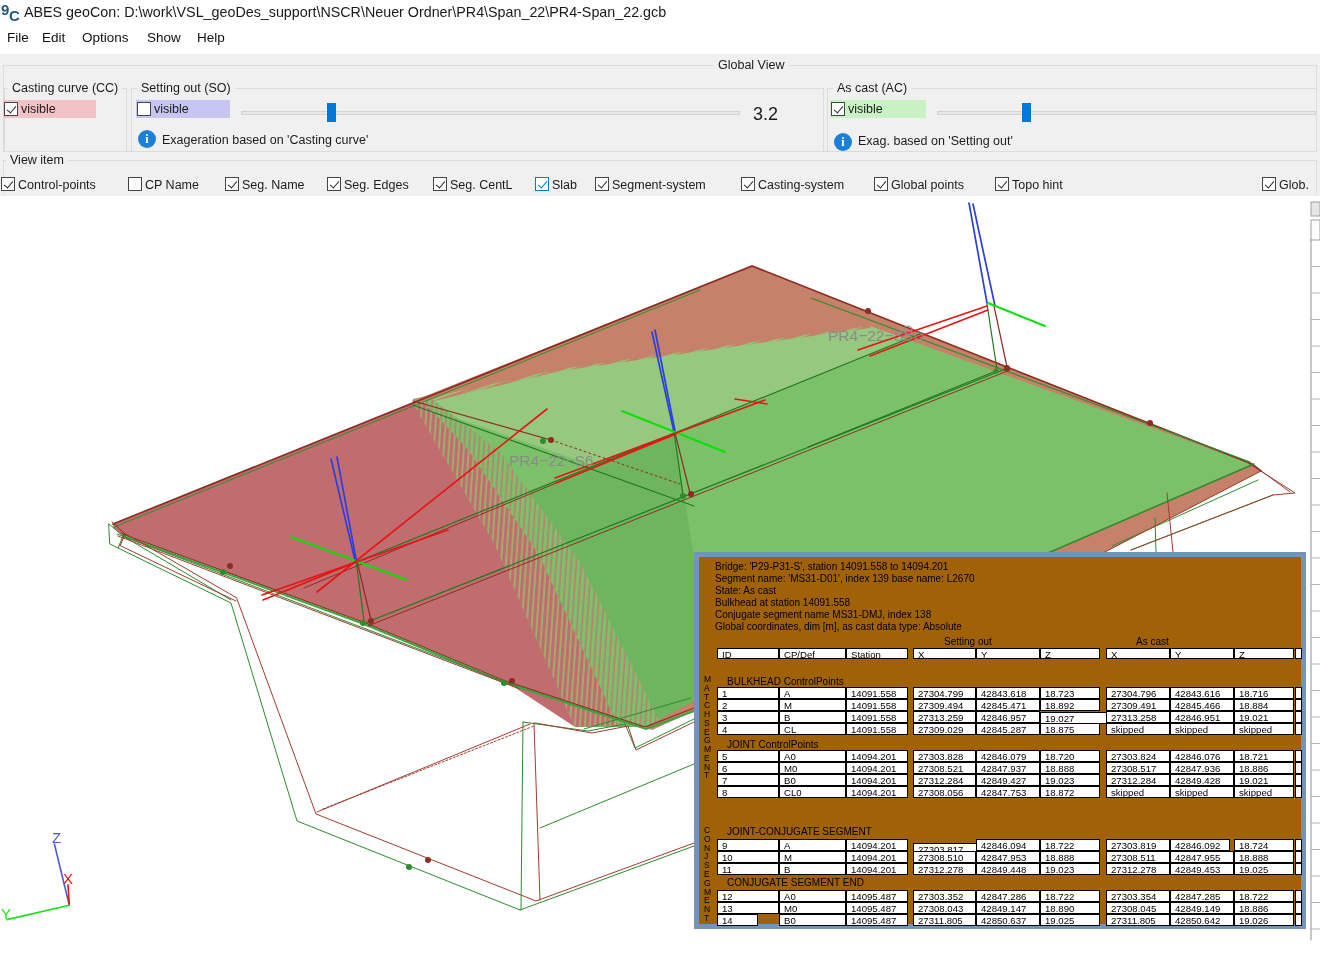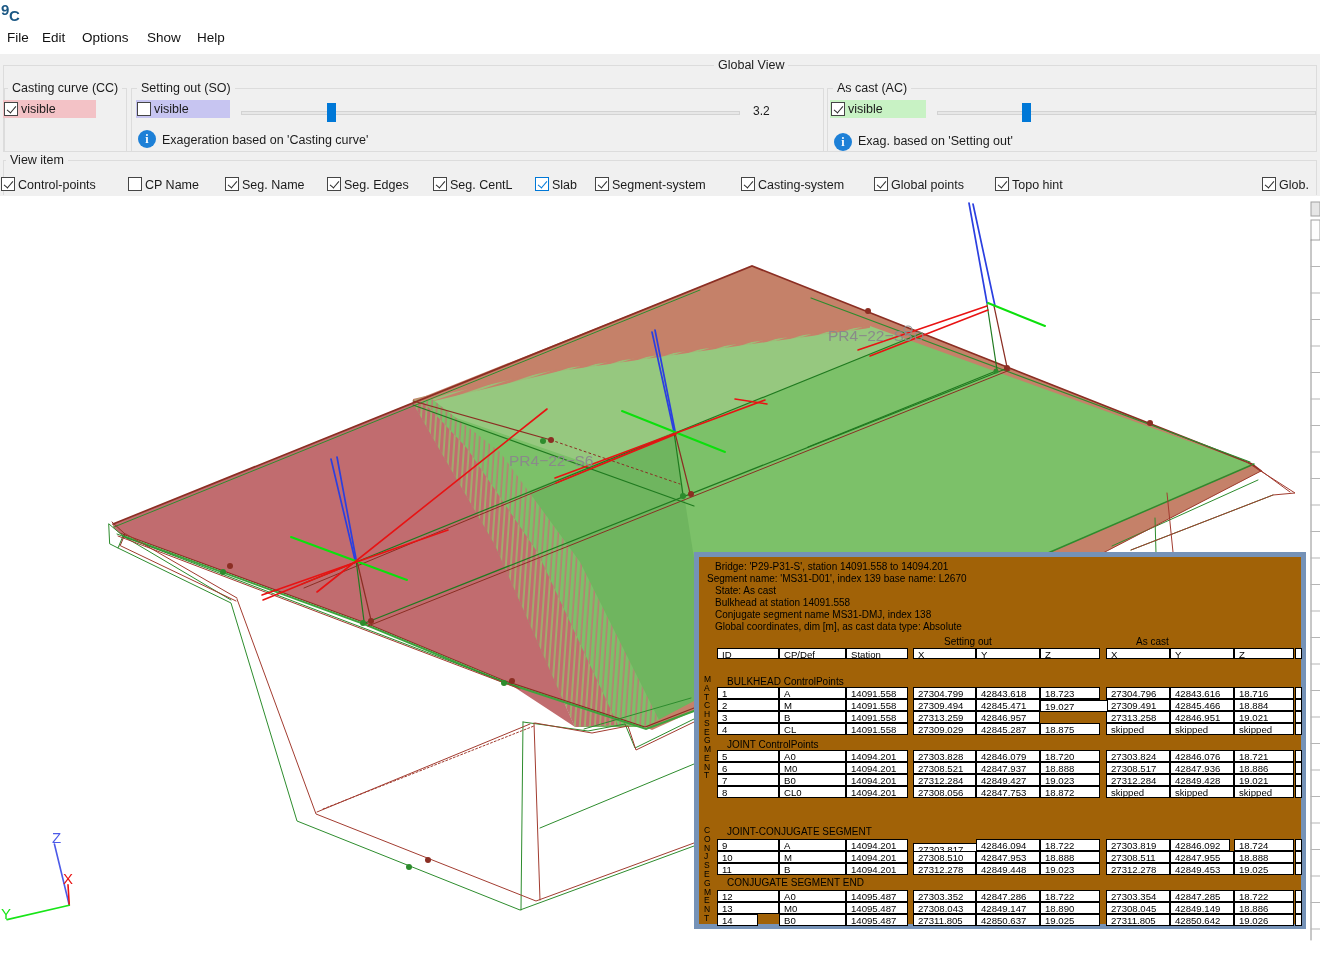--- a/index.html
+++ b/index.html
@@ -32,20 +32,21 @@
  padding:0 0 0 4px;white-space:nowrap;overflow:hidden;line-height:11px;background:#fff;}
 #viewport{left:0;top:196px;width:1320px;height:780px;background:#fff;}
 </style>
 </head>
 <body>
 <div id="titlebar" class="abs">
  <svg class="abs" style="left:1px;top:2px" width="22" height="22" viewBox="0 0 22 22">
   <text x="0" y="13" font-size="15" font-weight="bold" fill="#1b5884" font-family="Liberation Sans">9</text>
   <text x="8" y="19" font-size="15" font-weight="bold" fill="#1b5884" font-family="Liberation Sans">C</text>
  </svg>
+ <span id="title" class="abs">ABES geoCon: D:\work\VSL_geoDes_support\NSCR\Neuer Ordner\PR4\Span_22\PR4-Span_22.gcb</span>
 </div>
 <div id="menubar" class="abs">
  <span class="mi abs" style="left:7px">File</span>
  <span class="mi abs" style="left:42px">Edit</span>
  <span class="mi abs" style="left:82px">Options</span>
  <span class="mi abs" style="left:147px">Show</span>
  <span class="mi abs" style="left:197px">Help</span>
 </div>
 <div id="toolbar" class="abs">
 
@@ -58,21 +59,21 @@
  <span class="cb c abs" style="left:4px;top:48px"></span>
  <span class="cbl abs" style="left:21px;top:48px">visible</span>
 
  <div class="gbox abs" style="left:131px;top:34px;width:693px;height:63px;border-bottom:none"></div>
  <div class="glab abs" style="left:137px;top:27px;">Setting out (SO)</div>
  <div class="abs" style="left:136px;top:46px;width:94px;height:18px;background:#c7c5f1"></div>
  <span class="cb abs" style="left:137px;top:48px"></span>
  <span class="cbl abs" style="left:154px;top:48px">visible</span>
  <div class="track abs" style="left:241px;top:57px;width:499px"></div>
  <div class="thumb abs" style="left:327px;top:49px"></div>
- <span class="itxt abs" style="left:753px;top:50px;font-size:12px">3.2</span>
+ <span class="itxt abs" style="left:753px;top:50px;font-size:18px">3.2</span>
  <div class="iinfo abs" style="left:138px;top:76px">i</div>
  <span class="itxt abs" style="left:162px;top:79px">Exageration based on 'Casting curve'</span>
 
  <div class="gbox abs" style="left:827px;top:34px;width:490px;height:63px;border-bottom:none"></div>
  <div class="glab abs" style="left:833px;top:27px;">As cast (AC)</div>
  <div class="abs" style="left:830px;top:46px;width:96px;height:18px;background:#c8f2c4"></div>
  <span class="cb c abs" style="left:831px;top:48px"></span>
  <span class="cbl abs" style="left:848px;top:48px">visible</span>
  <div class="track abs" style="left:937px;top:57px;width:379px"></div>
  <div class="thumb abs" style="left:1022px;top:49px"></div>
@@ -290,21 +291,21 @@
           <line x1="1311" y1="823" x2="1320" y2="823"></line>
 <line x1="1311" y1="849.5" x2="1320" y2="849.5"></line>
           <line x1="1311" y1="876" x2="1320" y2="876"></line>
 <line x1="1311" y1="902.5" x2="1320" y2="902.5"></line>
           <line x1="1311" y1="929" x2="1320" y2="929"></line>
 </g>
 </g>
 </svg>
 <div id="panel" class="abs">
       <div class="pl" style="left:16px;top:3.5px">Bridge: 'P29-P31-S', station 14091.558 to 14094.201</div>
-      <div class="pl" style="left:8px;top:15.6px">Segment name: 'MS31-D01', index 139 base name: L2670</div>
+      <div class="pl" style="left:16px;top:15.6px">Segment name: 'MS31-D01', index 139 base name: L2670</div>
       <div class="pl" style="left:16px;top:27.7px">State: As cast</div>
       <div class="pl" style="left:16px;top:39.8px">Bulkhead at station 14091.558</div>
       <div class="pl" style="left:16px;top:51.9px">Conjugate segment name MS31-DMJ, index 138</div>
       <div class="pl" style="left:16px;top:64.0px">Global coordinates, dim [m], as cast data type: Absolute</div>
       <div class="pl" style="left:245px;top:79px">Setting out</div>
       <div class="pl" style="left:437px;top:79px">As cast</div>
       <div class="tc" style="left:18px;top:91px;width:62px;height:11px">ID</div>
       <div class="tc" style="left:80px;top:91px;width:67px;height:11px">CP/Def</div>
       <div class="tc" style="left:147px;top:91px;width:62px;height:11px">Station</div>
       <div class="tc" style="left:214px;top:91px;width:63px;height:11px">X</div>
@@ -359,21 +360,21 @@
       <div class="tc" style="left:341px;top:142.1px;width:60px">18.892</div>
       <div class="tc" style="left:407px;top:142.1px;width:64px">27309.491</div>
       <div class="tc" style="left:471px;top:142.1px;width:64px">42845.466</div>
       <div class="tc" style="left:535px;top:142.1px;width:60px">18.884</div>
       <div class="tc" style="left:596px;top:142.1px;width:7px"></div>
       <div class="tc" style="left:18px;top:154.2px;width:62px">3</div>
       <div class="tc" style="left:80px;top:154.2px;width:67px">B</div>
       <div class="tc" style="left:147px;top:154.2px;width:62px">14091.558</div>
       <div class="tc" style="left:214px;top:154.2px;width:63px">27313.259</div>
       <div class="tc" style="left:277px;top:154.2px;width:64px">42846.957</div>
-      <div class="tc" style="left:341px;top:143px;width:68px">19.027</div>
+      <div class="tc" style="left:341px;top:155px;width:68px">19.027</div>
       <div class="tc" style="left:407px;top:154.2px;width:64px">27313.258</div>
       <div class="tc" style="left:471px;top:154.2px;width:64px">42846.951</div>
       <div class="tc" style="left:535px;top:154.2px;width:60px">19.021</div>
       <div class="tc" style="left:596px;top:154.2px;width:7px"></div>
       <div class="tc" style="left:18px;top:166.3px;width:62px">4</div>
       <div class="tc" style="left:80px;top:166.3px;width:67px">CL</div>
       <div class="tc" style="left:147px;top:166.3px;width:62px">14091.558</div>
       <div class="tc" style="left:214px;top:166.3px;width:63px">27309.029</div>
       <div class="tc" style="left:277px;top:166.3px;width:64px">42845.287</div>
       <div class="tc" style="left:341px;top:166.3px;width:60px">18.875</div>

